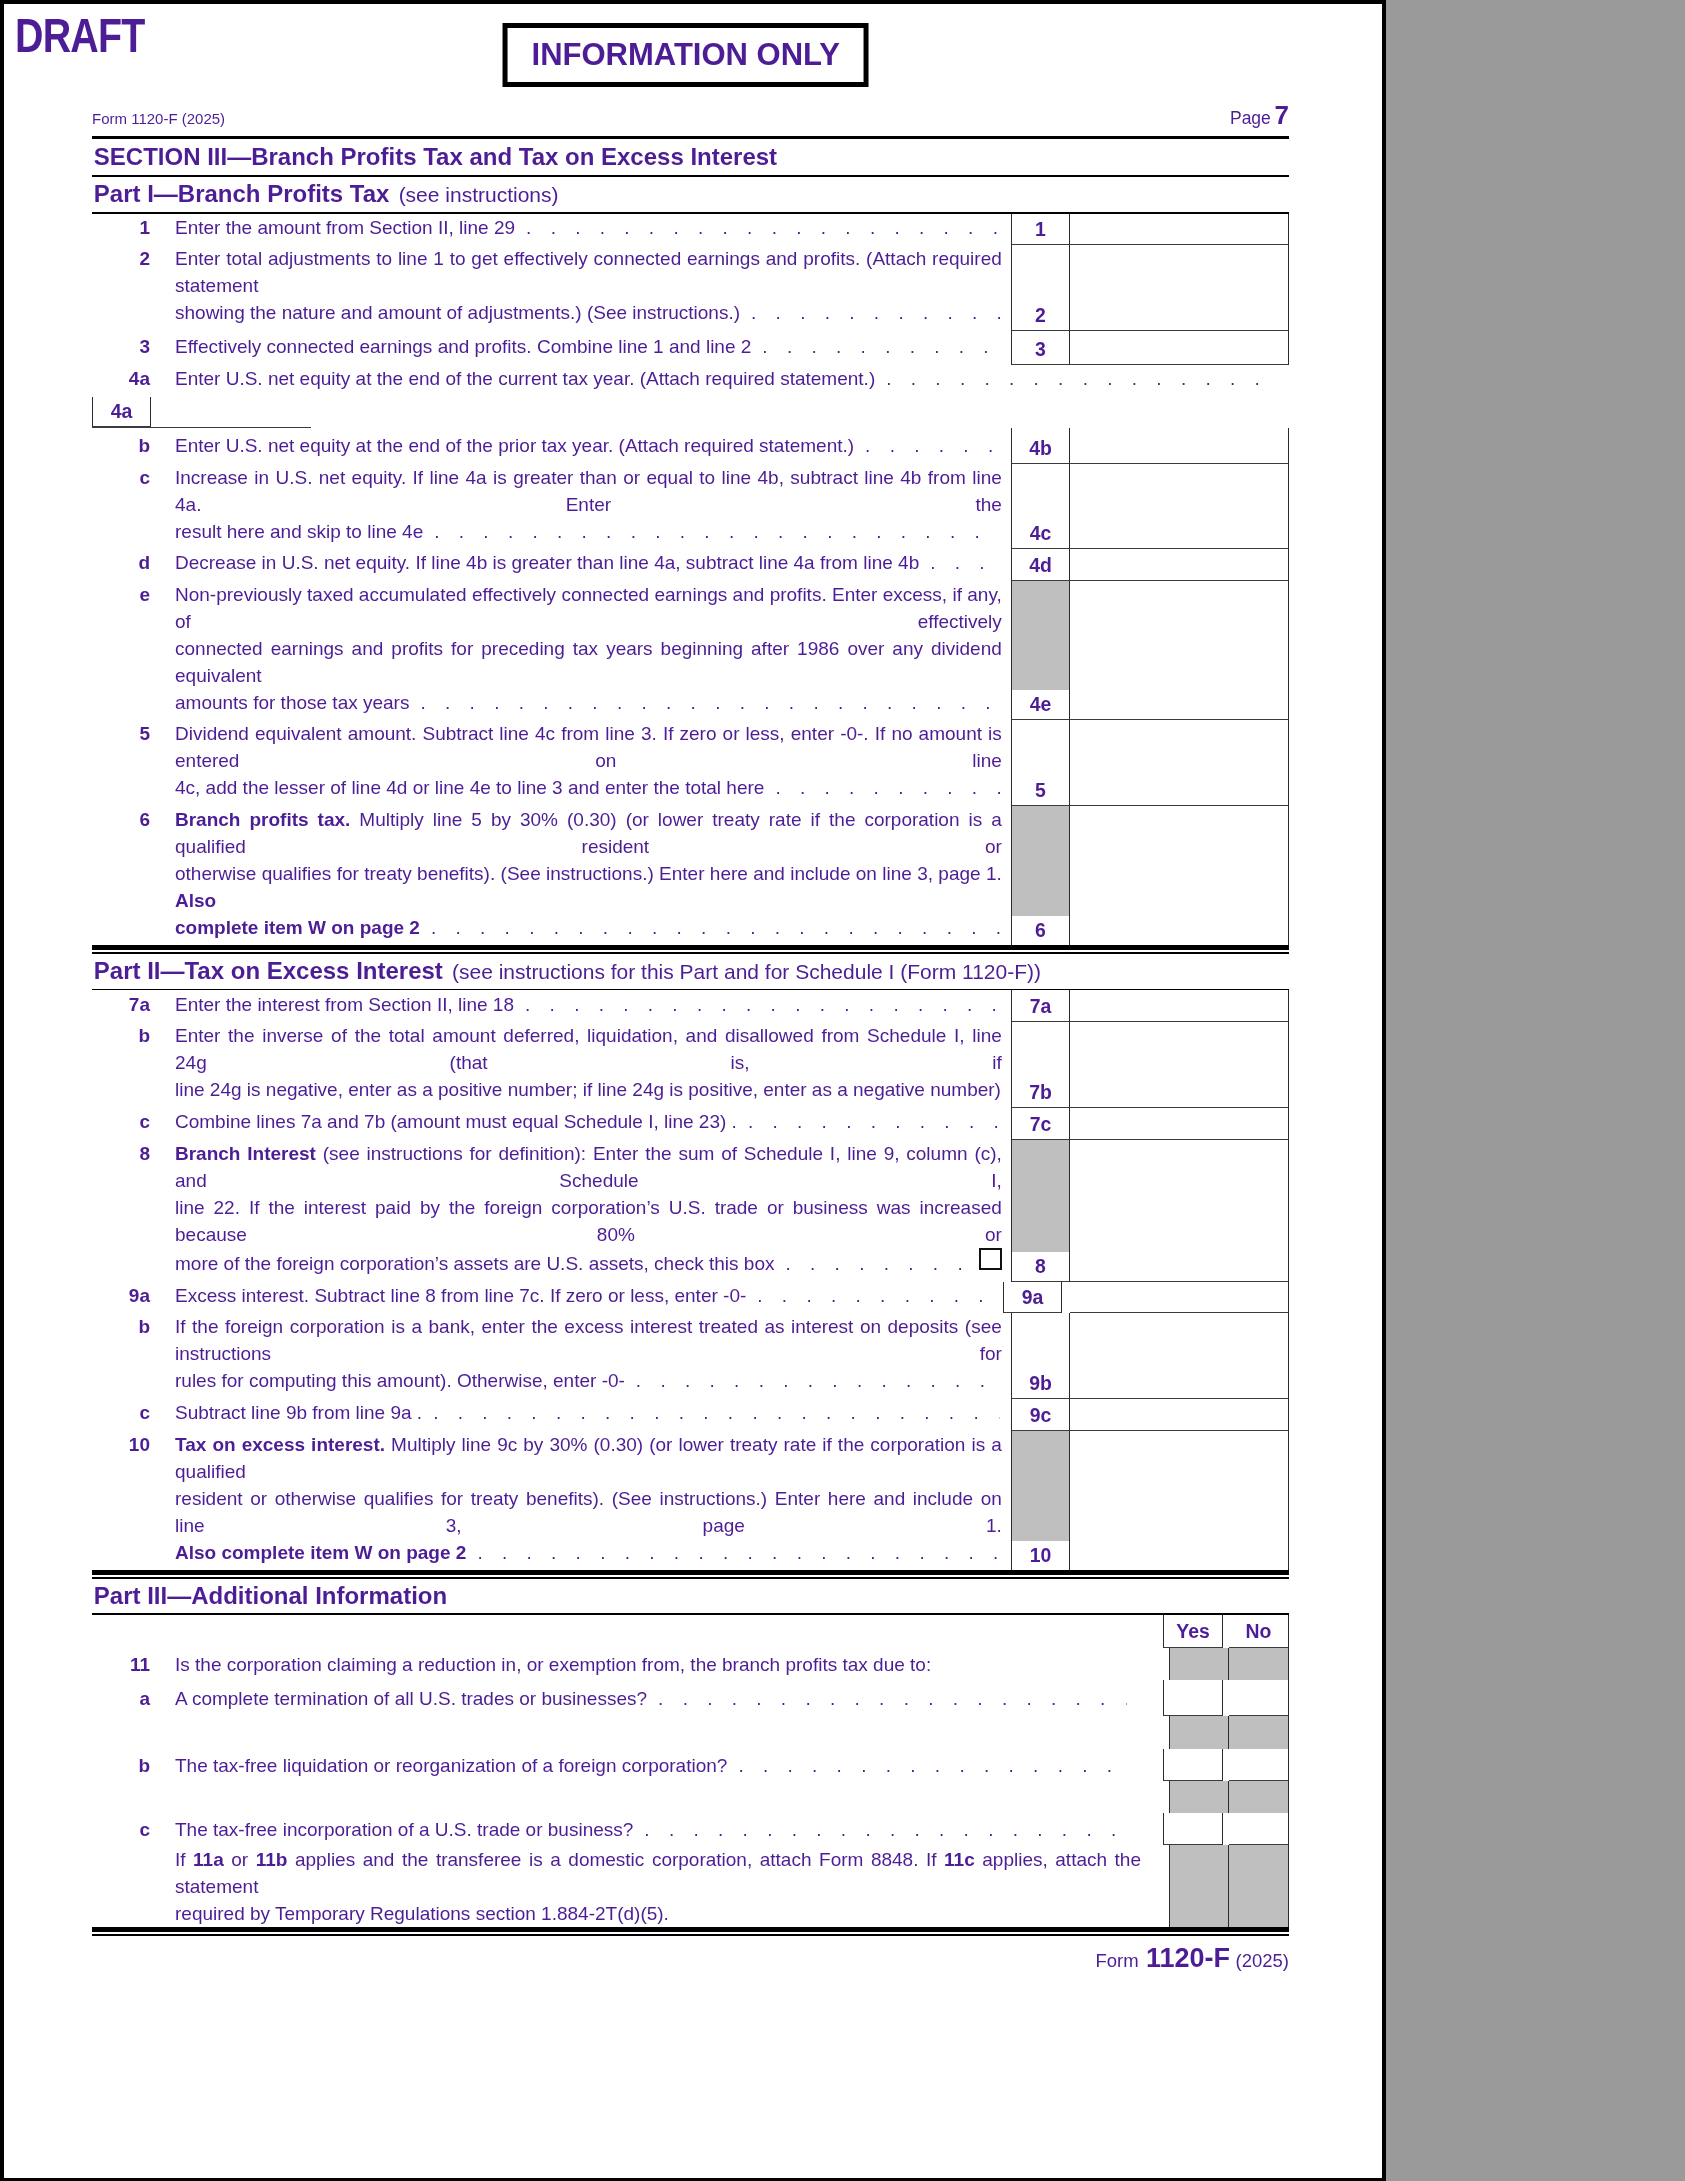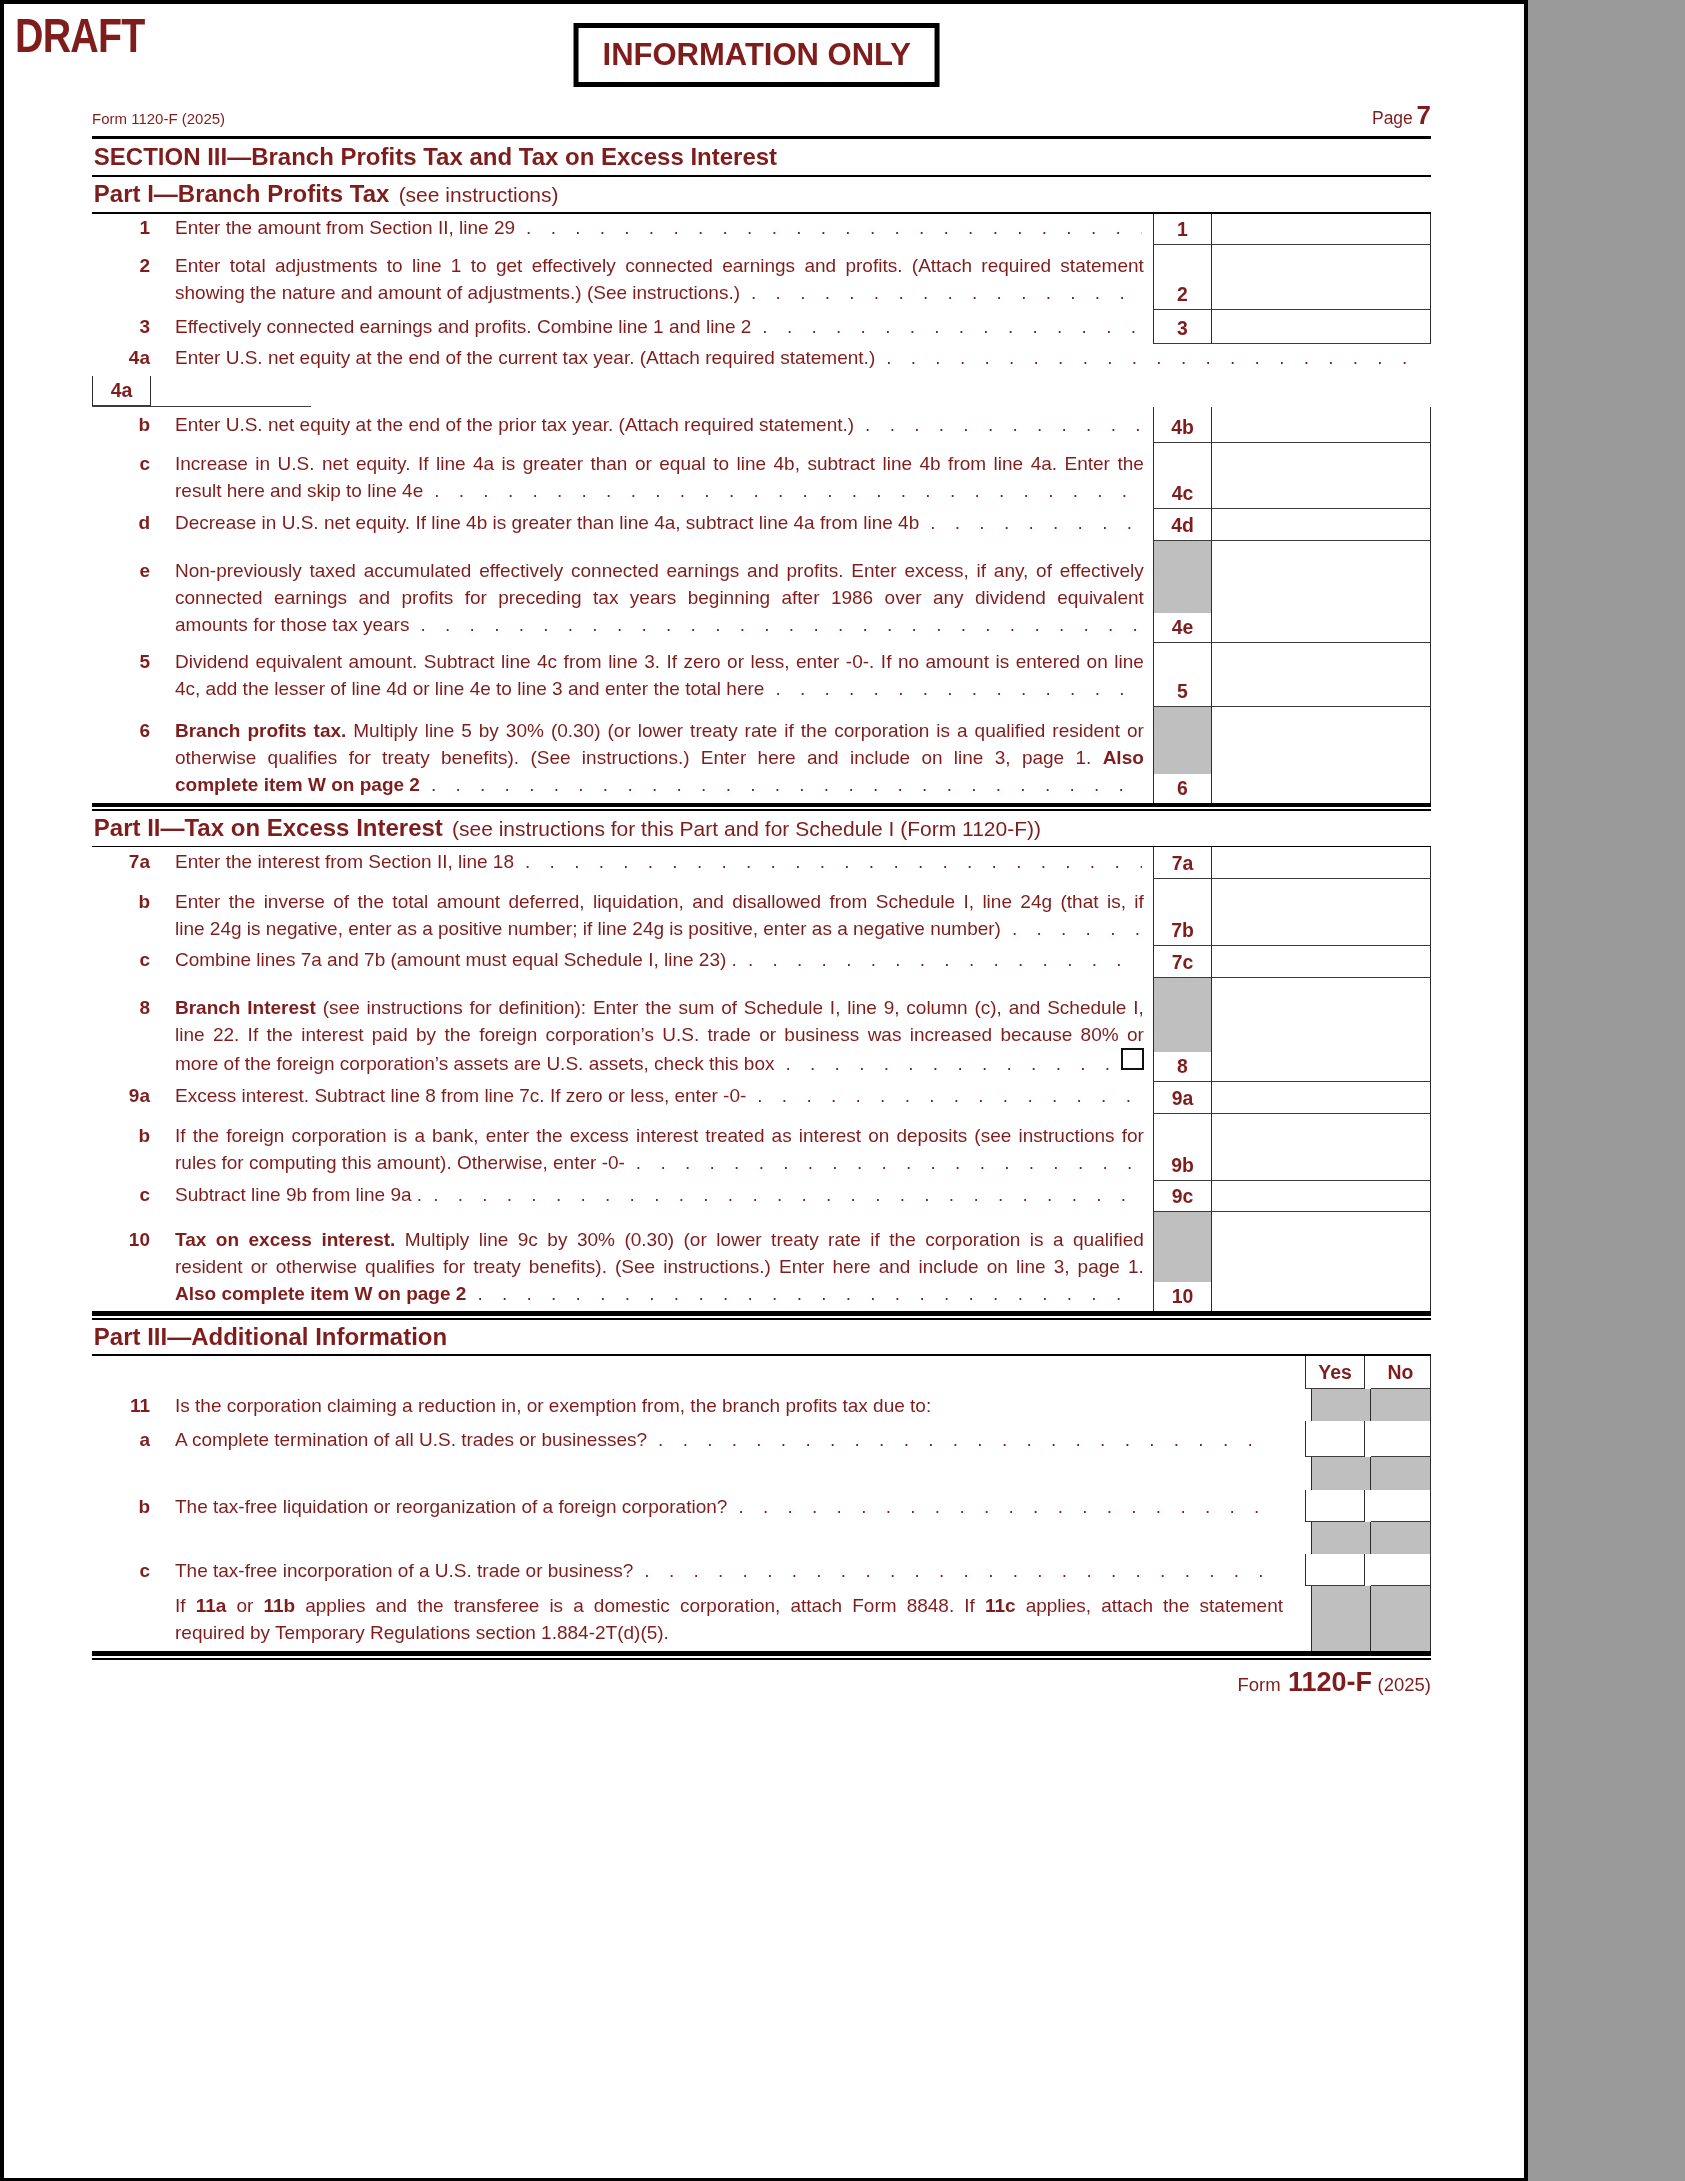--- a/index.html
+++ b/index.html
@@ -1,17 +1,17 @@
 <!DOCTYPE html>
 <html style="--shade: #bfbfbf;font-size:14.8px"><head>
 <meta charset="utf-8">
 <style>
   html,body{margin:0;padding:0;background:#9a9a9a;}
-  .page{position:relative;width:1528px;height:2182px;background:#fff;border:4.6px solid #000;
-        box-sizing:border-box;font-family:"Liberation Sans",sans-serif;color:#7f1d1d;overflow:hidden;}
+  .page{position:relative;width:1386px;height:2182px;background:#fff;border:4.6px solid #000;
+        box-sizing:border-box;font-family:"Liberation Sans",sans-serif;color:#4c1d95;overflow:hidden;}
   .content{padding:0 93px 0 88px;}
 
   
   .draft{position:absolute;left:11px;top:3.7px;font-size:48px;font-weight:bold;letter-spacing:-0.9px;
          transform:scaleX(0.82);transform-origin:left top;}
   .infobox{position:absolute;left:50%;top:18.5px;transform:translateX(-52%);border:5.5px solid #000;
            padding:9.2px 24px;font-size:31px;font-weight:bold;white-space:nowrap;}
 
   .formline{display:flex;justify-content:space-between;align-items:baseline;padding-top:96px;margin-bottom:4.6px;}
   .form-id{font-size:15px;}
@@ -323,21 +323,21 @@
                 <span class="checkbox"></span>
               </div>
             </div>
           </div>
           <div class="fcode">
             <div class="shadefill"></div>
             <div class="codelabel">8</div>
           </div>
           <div class="fentry"></div>
         </div>
-        <div class="frow" style="min-height: 29.5px;">
+        <div class="frow" style="min-height: 29.5px; gap: 8px;">
           <div class="fdescwrap">
             <div class="dblock">
               <div class="fnum">9a</div>
               <div class="lline">
                 <span class="seg">Excess interest. Subtract line 8 from line 7c. If zero or less, enter -0-</span>
                 <span class="leaders"></span>
               </div>
             </div>
           </div>
           <div class="fcode">

